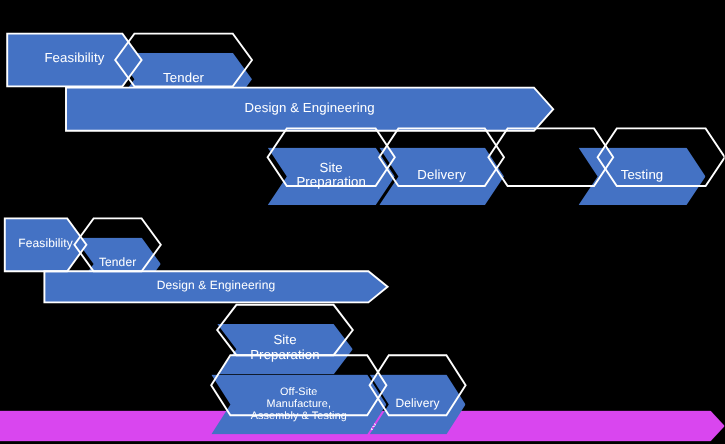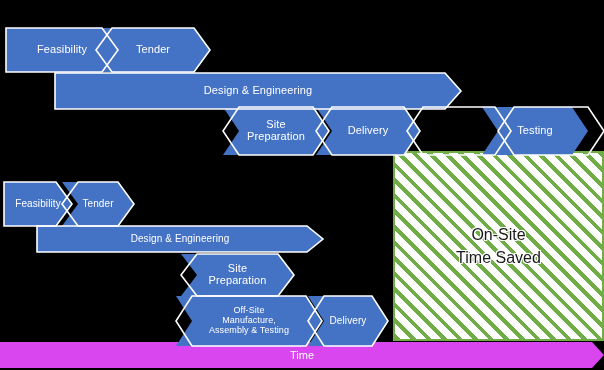--- a/index.html
+++ b/index.html
@@ -29,20 +29,21 @@
     justify-content: center;
     text-align: center;
     line-height: 1.08;
     letter-spacing: 0.1px;
     white-space: pre-line;
     -webkit-user-select: none;
   }
   
   .chev.mid {
     clip-path: polygon(0% 0%, calc(100% - var(--pt)) 0%, 100% 50%, calc(100% - var(--pt)) 100%, 0% 100%, var(--pt) 50%);
+    margin-top: 16px;
   }
   
   .chev.head {
     clip-path: polygon(0% 0%, calc(100% - var(--pt)) 0%, 100% 50%, calc(100% - var(--pt)) 100%, 0% 100%);
   }
   .sep {
     position: absolute;
     top: 0;
     height: 100%;
     width: 0;
@@ -187,22 +188,18 @@
         </div>
         <div class="chev mid" style="--pt: 16px; position: absolute; left: 308px; top: 0px; width: 80px; height: 50px; font-size: 10px; z-index: 9;"><span>Delivery</span></div>
         <div class="sep" style="left: 308px; width: 80px; z-index: 20;">
           <svg width="80" height="50" viewBox="0 0 80 50">
             <polygon points="16,0 64,0 80,25 64,50 16,50 0,25" fill="none" stroke="#FFFFFF" stroke-width="1.6"></polygon>
           </svg>
         </div>
       </div>
     </div>
 
-  <div class="hatch-box" id="saved-box" style="left: 393px; top: 151px; width: 211px; height: 190px;">
-    <div class="hatch-label">On-Site
-Time Saved</div>
-  </div>
 
   <div class="time-arrow" id="time-arrow" style="left: 0px; top: 342px; width: 604px; height: 26px;">
     <span>Time</span>
   </div>
 
 </div>
 
 </body></html>

